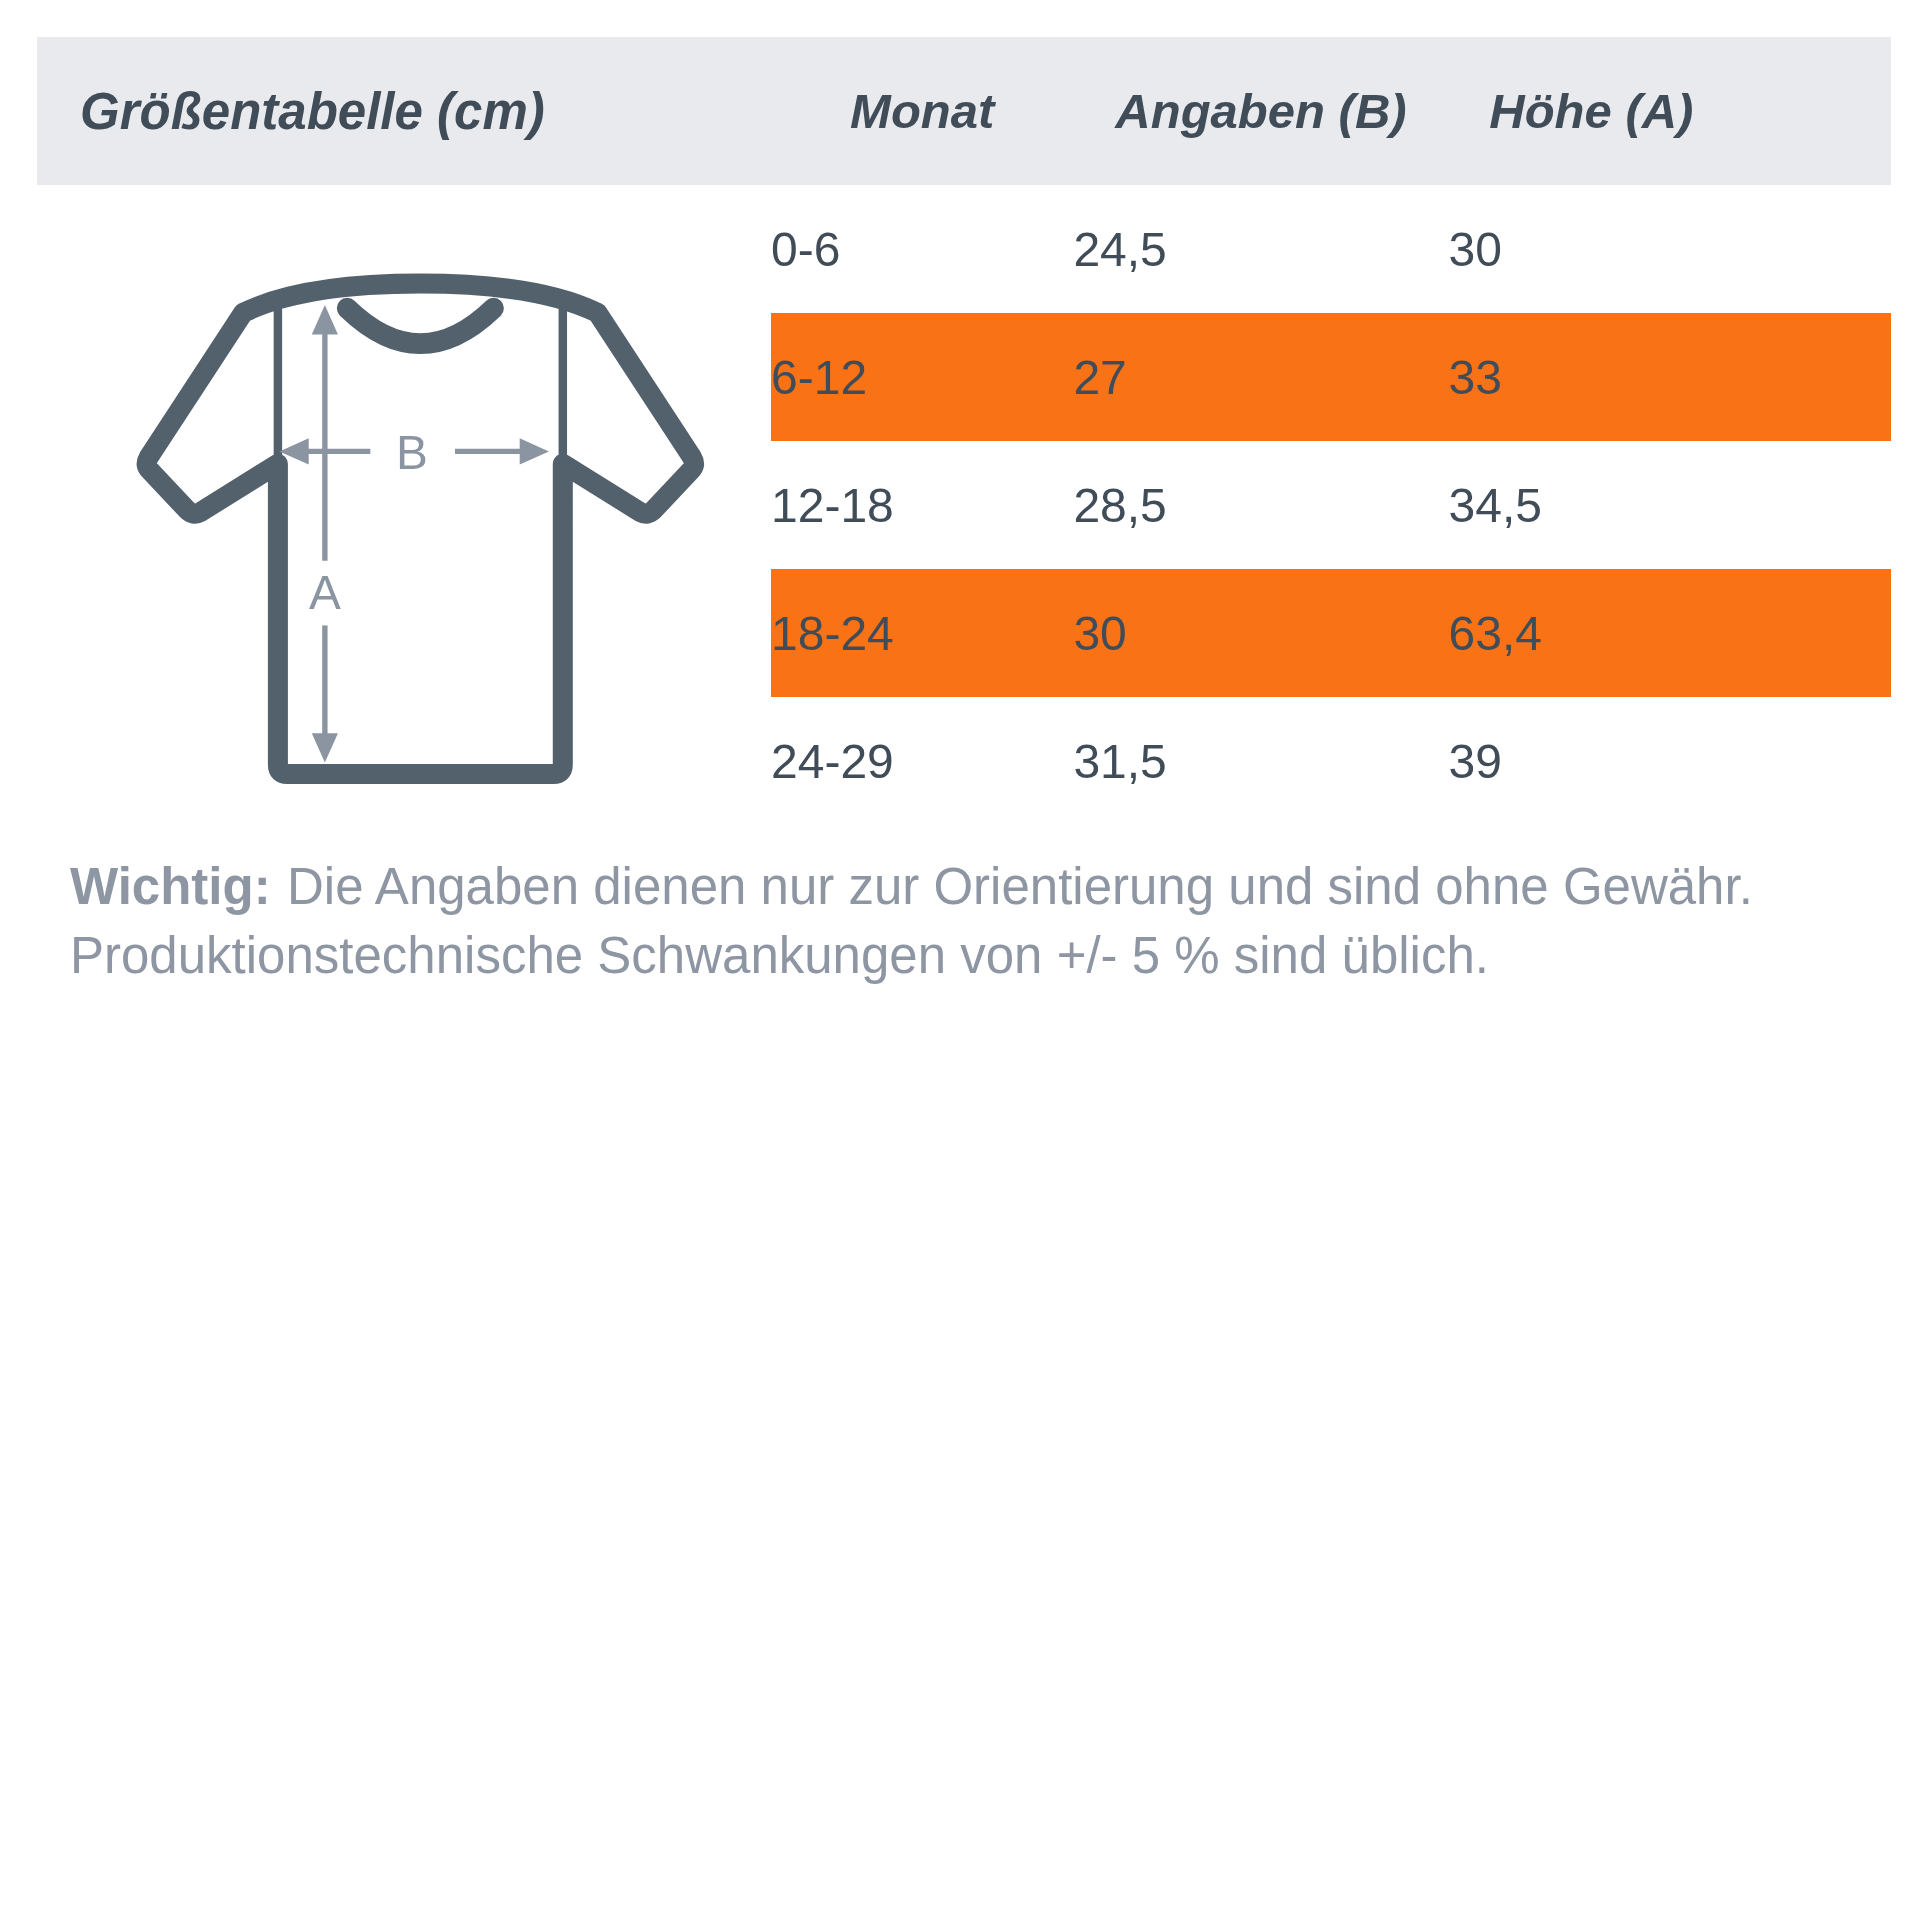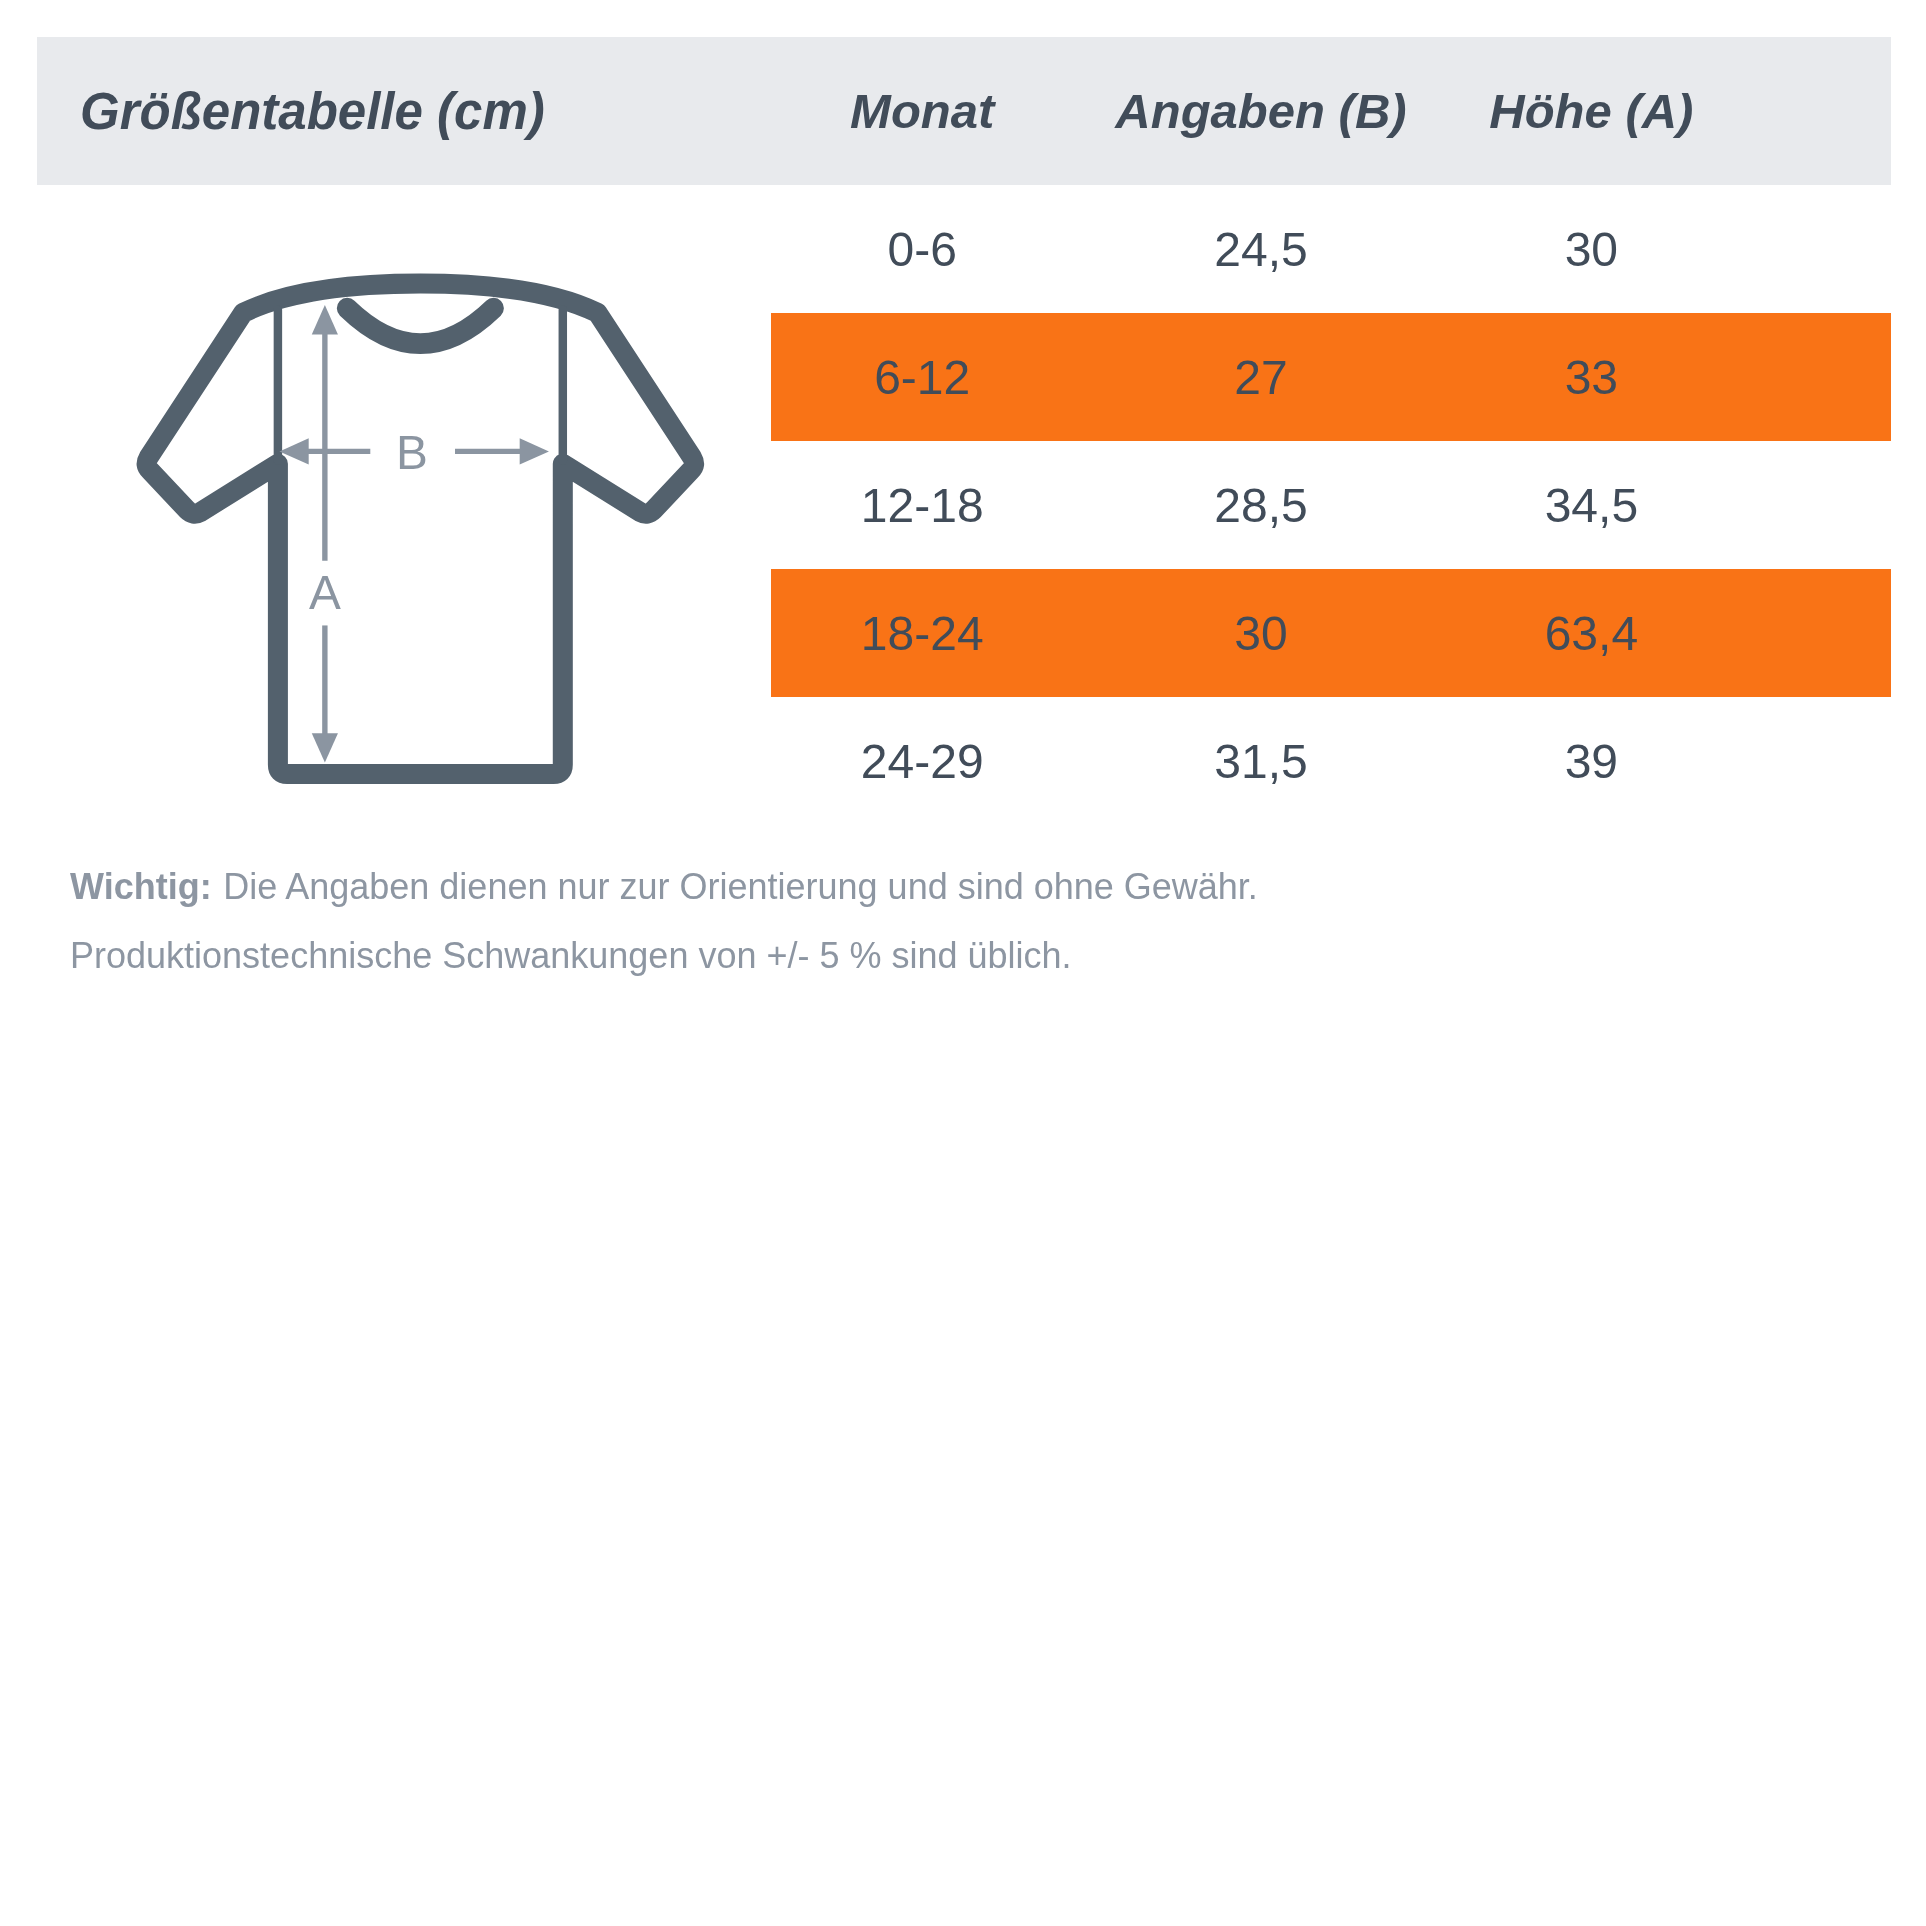--- a/index.html
+++ b/index.html
@@ -17,25 +17,25 @@
     font-size:51px;font-weight:bold;color:#414c59;white-space:nowrap;
   }
   .cols{
     position:absolute;left:734px;top:0;width:1120px;height:100%;
     display:grid;grid-template-columns:27% 33.5% 25.5% 14%;align-items:center;
   }
   .col-h{font-size:49px;font-weight:bold;color:#414c59;text-align:center;}
   .rows{position:absolute;left:771px;top:185px;width:1120px;}
   .row{height:128px;display:grid;grid-template-columns:27% 33.5% 25.5% 14%;align-items:center;}
   .row.alt{background:#f97316;}
-  .cell{font-size:48px;color:#414c59;text-align:center;}
+  .cell{font-size:48px;color:#414c59;}
   .shirt-svg{position:absolute;left:116px;top:262px;}
   .note{
     position:absolute;left:70px;top:852px;width:1803px;
-    font-size:36px;line-height:69px;color:#8d96a2;
+    font-size:51px;line-height:69px;color:#8d96a2;
   }
   .note-bold{font-weight:bold;margin-right:0.32em;}
   .arrow-label{
     font-family:"Liberation Sans","DejaVu Sans",sans-serif;
     font-size:62px;fill:#8b95a1;
   }
 </style>
 </head>
 <body>
 

